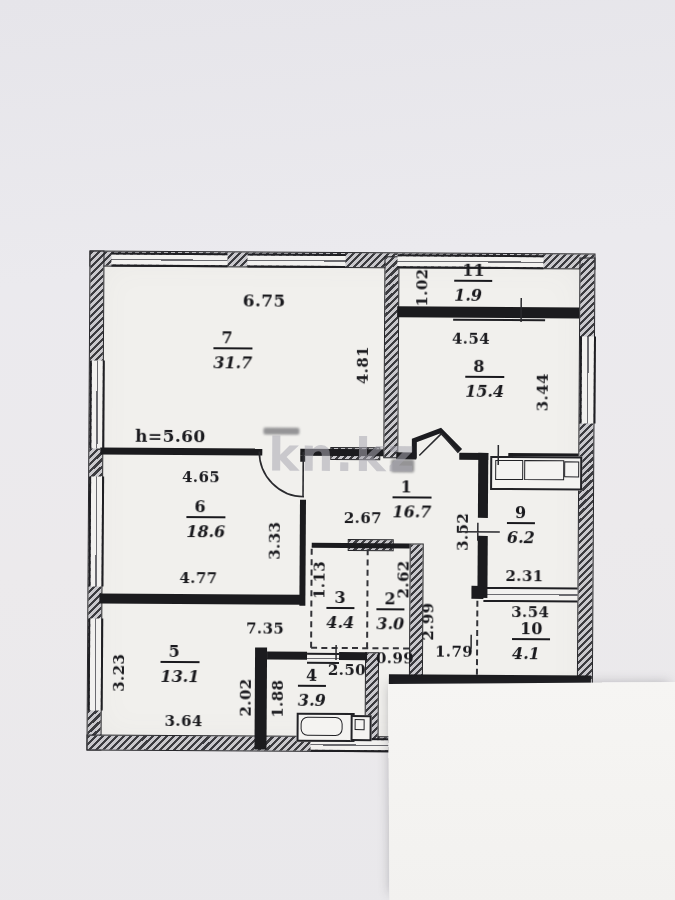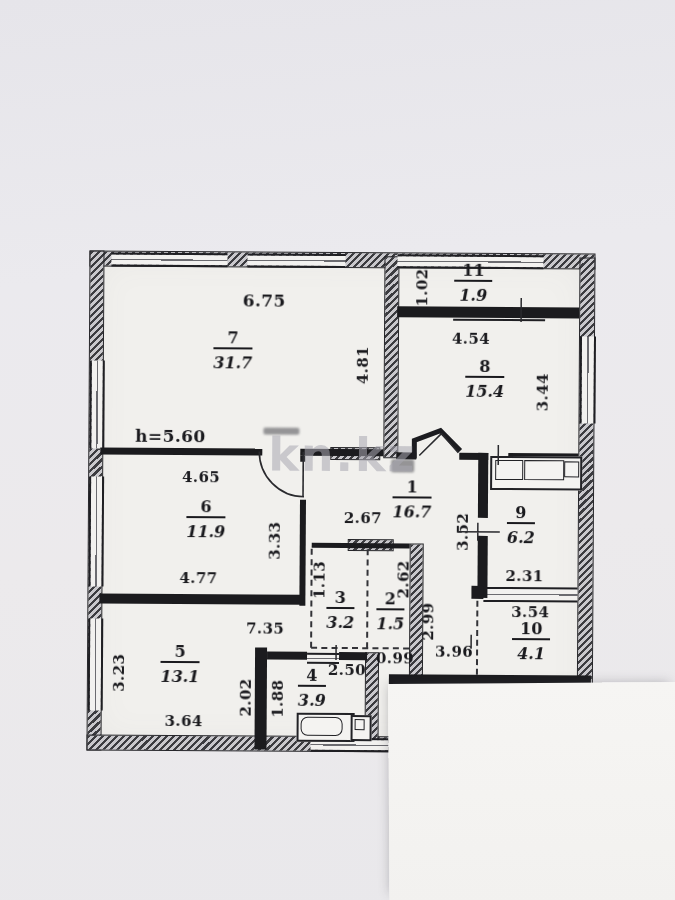--- a/index.html
+++ b/index.html
@@ -17,21 +17,21 @@
     background:repeating-linear-gradient(135deg,#3c3c40 0 2.2px,#c9c8cc 2.2px 5px);}
   .winh{position:absolute;border-top:2.5px solid #1f1f23;border-bottom:2.5px solid #1f1f23;
     background:linear-gradient(#f2f1ef 0 44%,#6b6b70 44% 56%,#f2f1ef 56%);}
   .winv{position:absolute;border-left:2.5px solid #1f1f23;border-right:2.5px solid #1f1f23;
     background:linear-gradient(90deg,#f2f1ef 0 44%,#6b6b70 44% 56%,#f2f1ef 56%);}
   .dash-v{position:absolute;width:0;border-left:2px dashed #333338;}
   .dash-h{position:absolute;height:0;border-top:2px dashed #333338;}
   .fix{position:absolute;background:#f4f3f1;border:2.5px solid #222226;}
   .fix-i{position:absolute;border:1.5px solid #222226;background:transparent;}
   
-  .rlabel{position:absolute;transform:translate(-50%,-50%);text-align:center;
+  .rlabel{position:absolute;transform:translate(-50%,-50%);
     color:#19191d;font-weight:bold;filter:blur(.2px);}
   .rnum{font-size:16px;line-height:1.05;border-bottom:2px solid #19191d;padding:0 8px;}
   .rarea{font-size:16px;line-height:1.2;padding-top:4px;font-style:italic;}
   .dim{position:absolute;transform:translate(-50%,-50%);font-weight:bold;font-size:15px;
     color:#1a1a1e;letter-spacing:.4px;white-space:nowrap;filter:blur(.2px);}
   .dim.v{transform:translate(-50%,-50%) rotate(-90deg);}
   .dim.big{font-size:17px;}
   .wm{position:absolute;left:268px;top:428px;font-family:"DejaVu Sans",sans-serif;
     font-size:46px;font-weight:700;color:#a9a8b2;opacity:.55;letter-spacing:2px;z-index:30;}
   .smudge{position:absolute;background:#4a4a50;opacity:.55;border-radius:2px;filter:blur(.8px);}
@@ -126,37 +126,37 @@
     <div class="rlabel" style="left:472px;top:283px">
       <div class="rnum">11</div>
       <div class="rarea">1.9</div>
     </div>
     <div class="rlabel" style="left:484px;top:379px">
       <div class="rnum">8</div>
       <div class="rarea">15.4</div>
     </div>
     <div class="rlabel" style="left:206px;top:521px">
       <div class="rnum">6</div>
-      <div class="rarea">11.9</div>
+      <div class="rarea">18.6</div>
     </div>
     <div class="rlabel" style="left:412px;top:500px">
       <div class="rnum">1</div>
       <div class="rarea">16.7</div>
     </div>
     <div class="rlabel" style="left:521px;top:525px">
       <div class="rnum">9</div>
       <div class="rarea">6.2</div>
     </div>
     <div class="rlabel" style="left:341px;top:611px">
       <div class="rnum">3</div>
-      <div class="rarea">3.2</div>
+      <div class="rarea">4.4</div>
     </div>
     <div class="rlabel" style="left:391px;top:612px">
       <div class="rnum">2</div>
-      <div class="rarea">1.5</div>
+      <div class="rarea">3.0</div>
     </div>
     <div class="rlabel" style="left:532px;top:641px">
       <div class="rnum">10</div>
       <div class="rarea">4.1</div>
     </div>
     <div class="rlabel" style="left:181px;top:666px">
       <div class="rnum">5</div>
       <div class="rarea">13.1</div>
     </div>
     <div class="rlabel" style="left:313px;top:689px">
@@ -180,19 +180,19 @@
     <div class="dim v" style="left:404px;top:579px">2.62</div>
     <div class="dim v" style="left:429px;top:621px">2.99</div>
     <div class="dim" style="left:199px;top:579px">4.77</div>
     <div class="dim" style="left:266px;top:629px">7.35</div>
     <div class="dim v" style="left:120px;top:674px">3.23</div>
     <div class="dim" style="left:185px;top:722px">3.64</div>
     <div class="dim v" style="left:247px;top:698px">2.02</div>
     <div class="dim v" style="left:279px;top:699px">1.88</div>
     <div class="dim" style="left:348px;top:670px">2.50</div>
     <div class="dim" style="left:396px;top:658px">0.99</div>
-    <div class="dim" style="left:455px;top:651px">3.96</div>
+    <div class="dim" style="left:455px;top:651px">1.79</div>
 
     <div class="wm">kn.kz</div>
   </div>
 
   <div id="overlay"></div>
 </div>
 
 </body></html>

